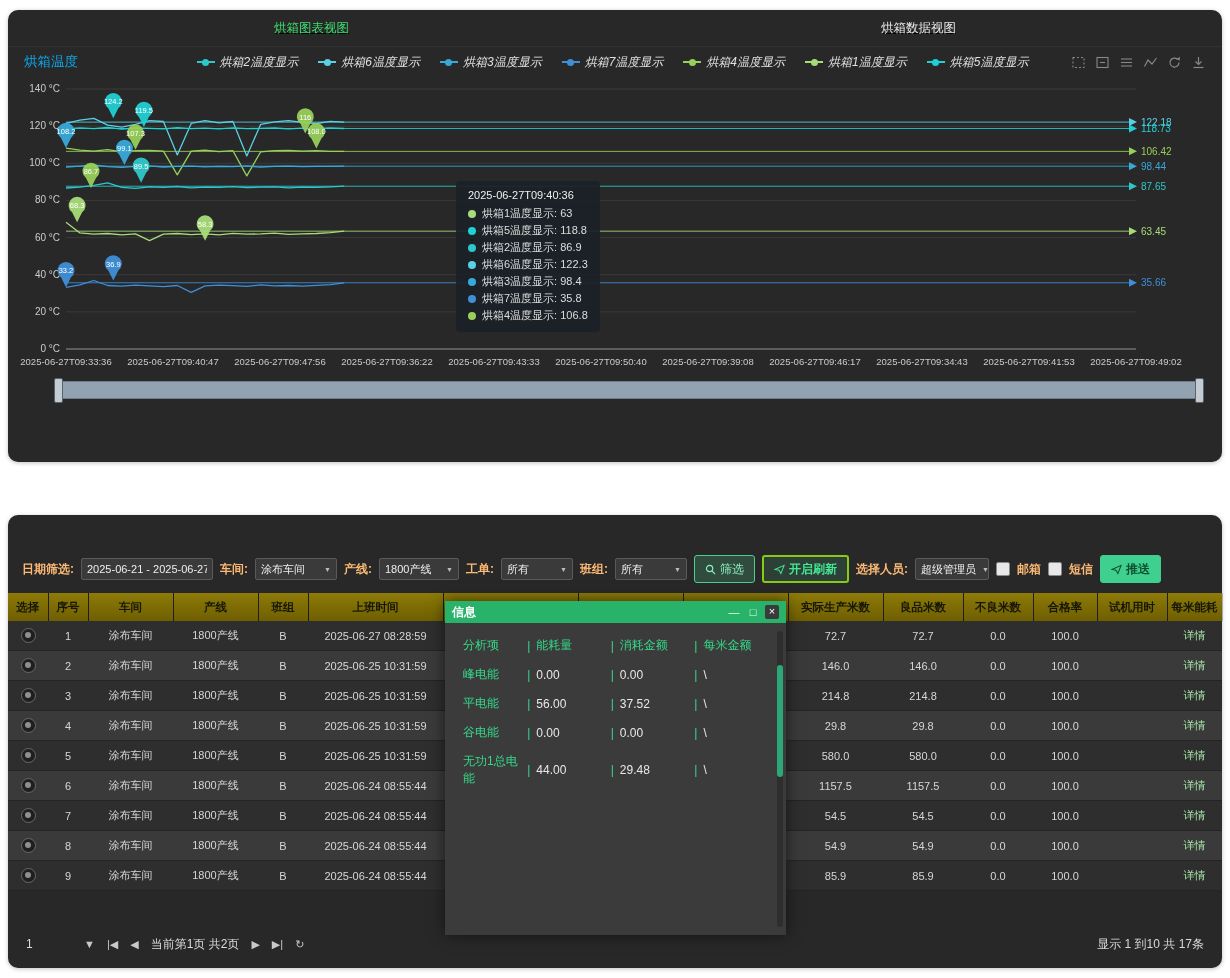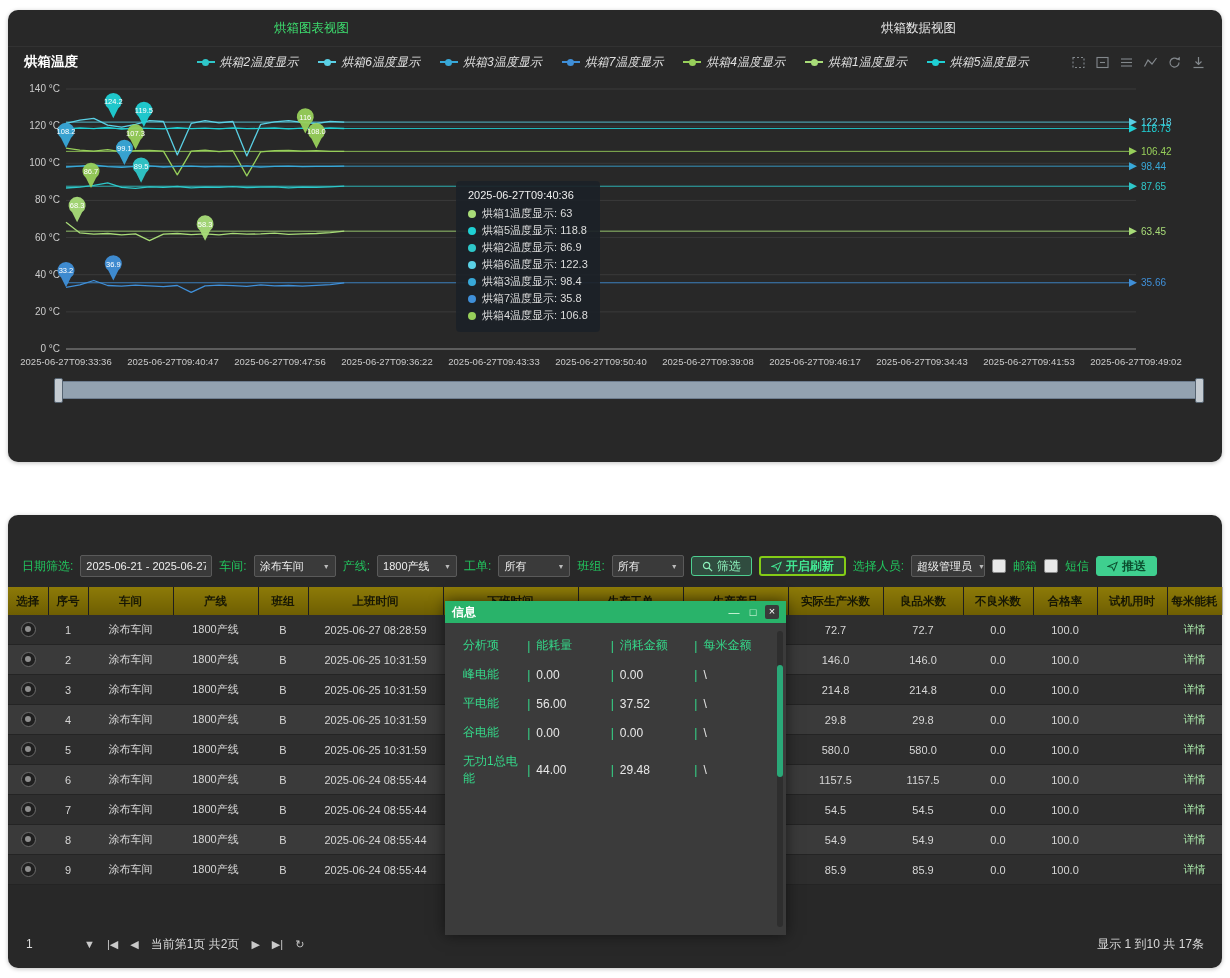--- a/index.html
+++ b/index.html
@@ -2,47 +2,47 @@
 <html><head>
 <meta charset="utf-8">
 <style>
   html,body{margin:0;padding:0;}
   body{width:1230px;height:978px;background:#ffffff;font-family:"Liberation Sans",sans-serif;position:relative;overflow:hidden;}
   .panel{position:absolute;left:8px;width:1214px;background:#282828;border-radius:10px;box-shadow:0 1px 4px rgba(0,0,0,.25);}
   .top-panel{top:10px;height:452px;}
   .bottom-panel{top:515px;height:453px;}
 
   
-  .tabs-row{display:flex;height:36px;align-items:center;border-bottom:1px solid #323232;}
+  .tabs-row{display:flex;height:36px;align-items:center;border-bottom:1px solid #323232;text-decoration:underline;}
   .tab{flex:1;text-align:center;font-size:12.5px;color:#e8e8e8;cursor:pointer;}
   .tab.active{color:#3ddf6f;}
   .chart-header{display:flex;align-items:center;height:30px;padding:0 16px;}
-  .chart-title{font-size:13.5px;font-weight:bold;color:#ffffff;width:130px;}
+  .chart-title{font-size:13.5px;font-weight:normal;color:#0ea5e9;width:130px;}
   .legend{flex:1;display:flex;justify-content:center;gap:20px;align-items:center;font-style:italic;}
   .legend-item{display:flex;align-items:center;gap:5px;font-size:12px;color:#e0e0e0;cursor:pointer;}
   .lmark{display:inline-block;width:18px;height:2px;position:relative;}
   .lmark i{position:absolute;left:5.5px;top:-2.5px;width:7px;height:7px;border-radius:50%;background:inherit;display:block;}
   .toolbox{display:flex;gap:9px;align-items:center;}
   .tb-icon{width:15px;height:15px;opacity:.8;cursor:pointer;display:inline-block;}
   .chart-wrap{position:relative;margin:4px 8px 0 8px;height:292px;}
   .tooltip{position:absolute;left:440px;top:100px;background:rgba(28,33,40,.93);border-radius:4px;padding:8px 12px;pointer-events:none;z-index:3;}
   .tt-title{font-size:11px;color:#eeeeee;margin-bottom:4px;}
   .tt-row{display:flex;align-items:center;gap:6px;font-size:11px;color:#dddddd;line-height:17px;white-space:nowrap;}
   .tt-dot{width:8px;height:8px;border-radius:50%;flex:0 0 8px;}
   .zoom-slider{position:relative;margin:8px 20px 0 48px;height:16px;background:#9fb0bf;border:1px solid #76879a;border-radius:2px;opacity:.9;cursor:pointer;}
   .zs-handle{position:absolute;top:-4px;width:7px;height:23px;background:#d5dde4;border:1px solid #5c6b7a;border-radius:2px;}
   .zs-handle.left{left:-3px;} .zs-handle.right{right:-3px;}
 
   
   .filter-row{display:flex;align-items:center;gap:7px;padding:40px 14px 10px 14px;font-size:12px;color:#dddddd;white-space:nowrap;}
-  .f-label{color:#22c55e;}
+  .f-label{color:#fdba74;font-weight:bold;}
   .f-input{background:#3a3a3a;border:1px solid #5a5a5a;color:#eeeeee;height:22px;font-size:11px;padding:0 5px;border-radius:2px;box-sizing:border-box;}
   .f-select{display:flex;align-items:center;justify-content:space-between;background:#3a3a3a;border:1px solid #5a5a5a;color:#eeeeee;height:22px;font-size:11px;padding:0 5px;border-radius:2px;cursor:pointer;box-sizing:border-box;}
   .caret{font-size:7px;color:#bbbbbb;margin-left:6px;}
-  .btn{height:20px;display:flex;align-items:center;gap:4px;padding:0 10px;border-radius:3px;font-size:12px;cursor:pointer;box-sizing:border-box;}
+  .btn{height:28px;display:flex;align-items:center;gap:4px;padding:0 10px;border-radius:3px;font-size:12px;cursor:pointer;box-sizing:border-box;}
   .btn-filter{background:rgba(77,207,144,.22);border:1px solid #4dcf90;color:#8df0bb;}
   .btn-refresh{background:rgba(77,207,144,.14);border:2px solid #84cc16;color:#42e893;font-weight:bold;}
   .btn-push{background:#3fcf8f;border:1px solid #3fcf8f;color:#0b4d2e;font-weight:bold;}
   .cb{display:inline-block;width:12px;height:12px;background:#e8e8e8;border:1px solid #8a8a8a;border-radius:2px;cursor:pointer;}
 
   table.grid{width:100%;border-collapse:collapse;table-layout:fixed;font-size:11px;}
   table.grid th{background:linear-gradient(#8d7a08,#6e5e02);color:#171705;font-weight:bold;height:26px;font-size:11.5px;border-right:1px solid rgba(0,0,0,.25);overflow:hidden;white-space:nowrap;}
   table.grid td{height:27px;text-align:center;color:#d6d6d6;border-bottom:1px solid #242424;overflow:hidden;white-space:nowrap;}
   table.grid tr.odd td{background:#2e2e2e;}
   table.grid tr.even td{background:#3a3a3a;}

